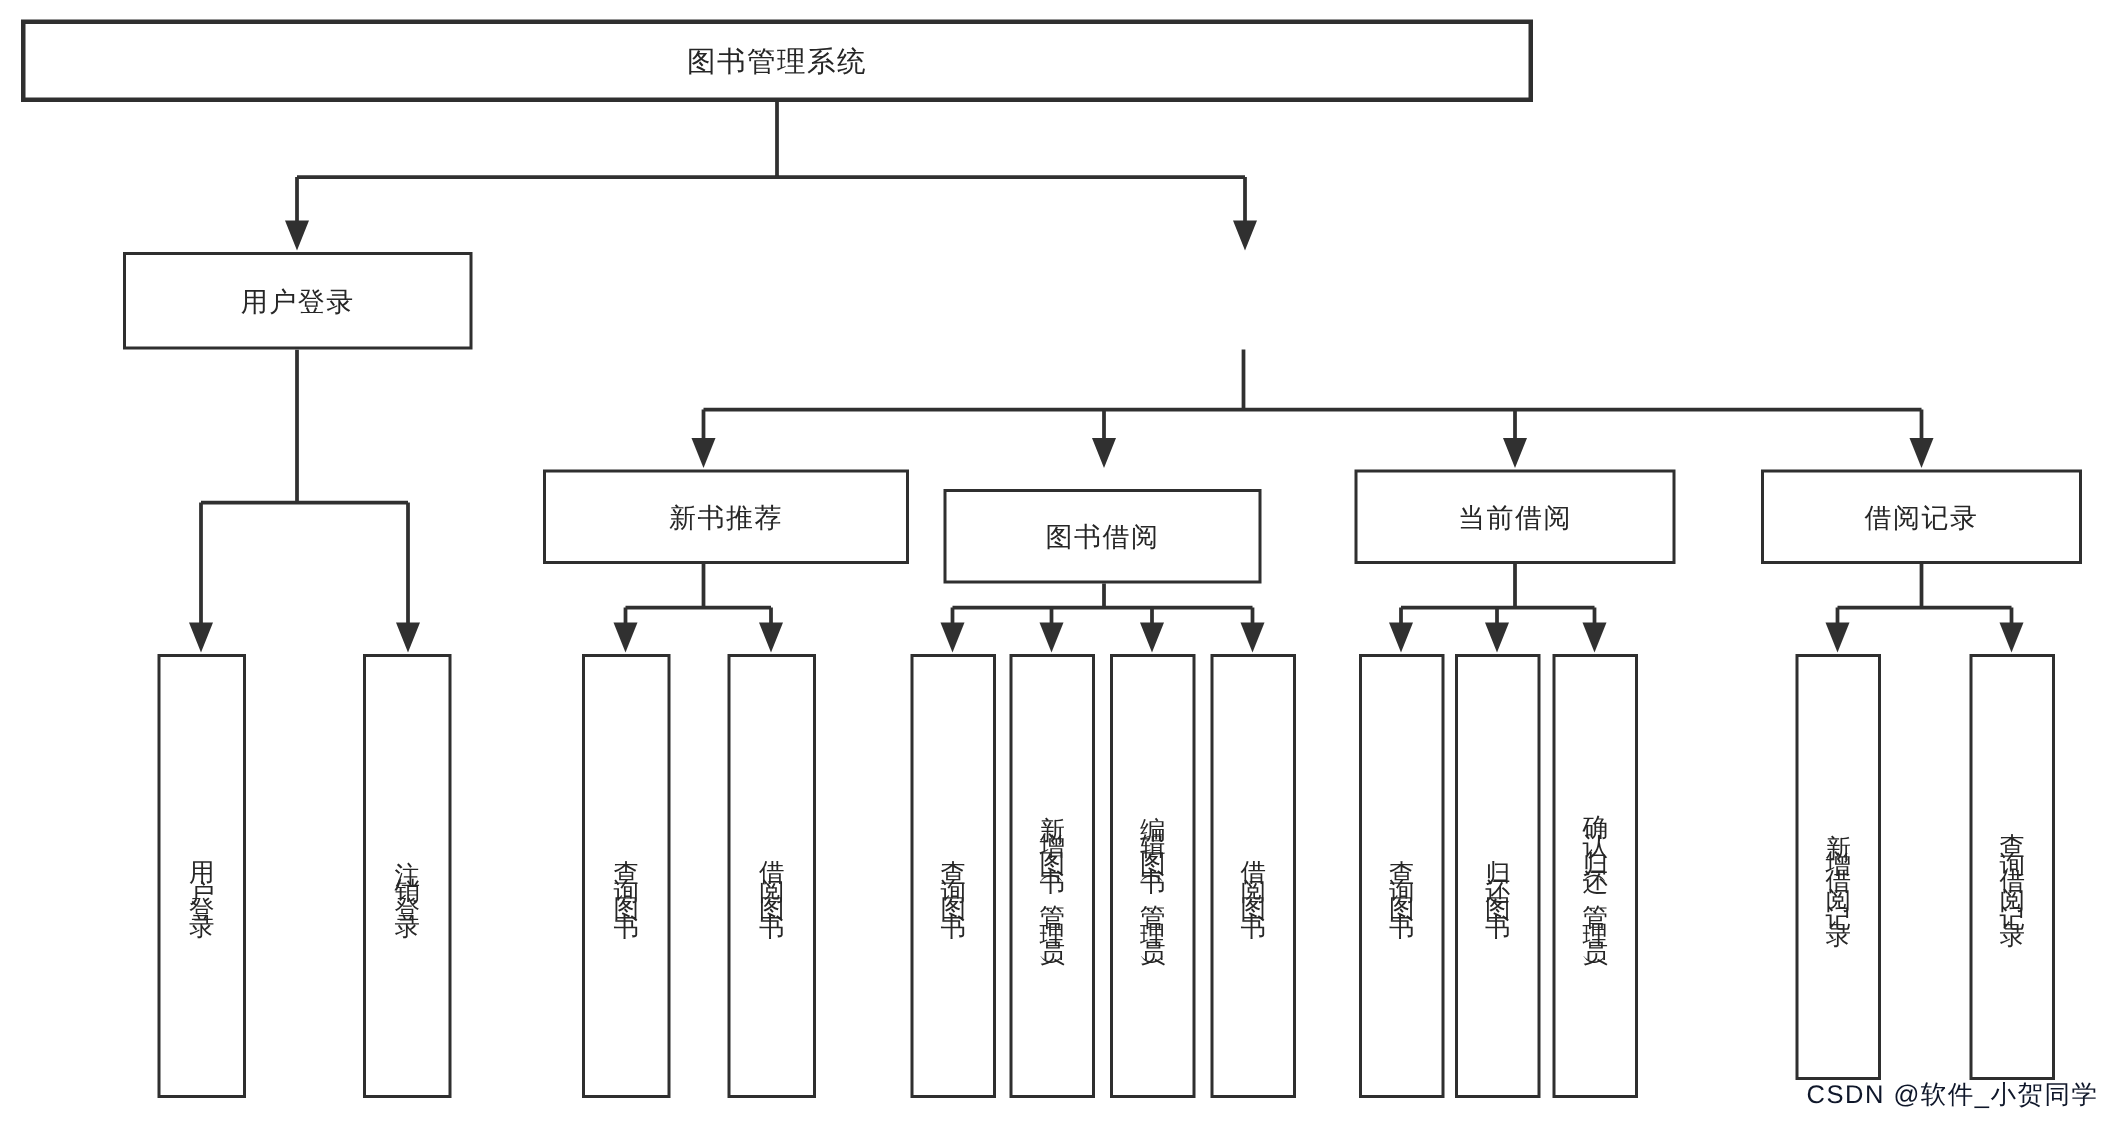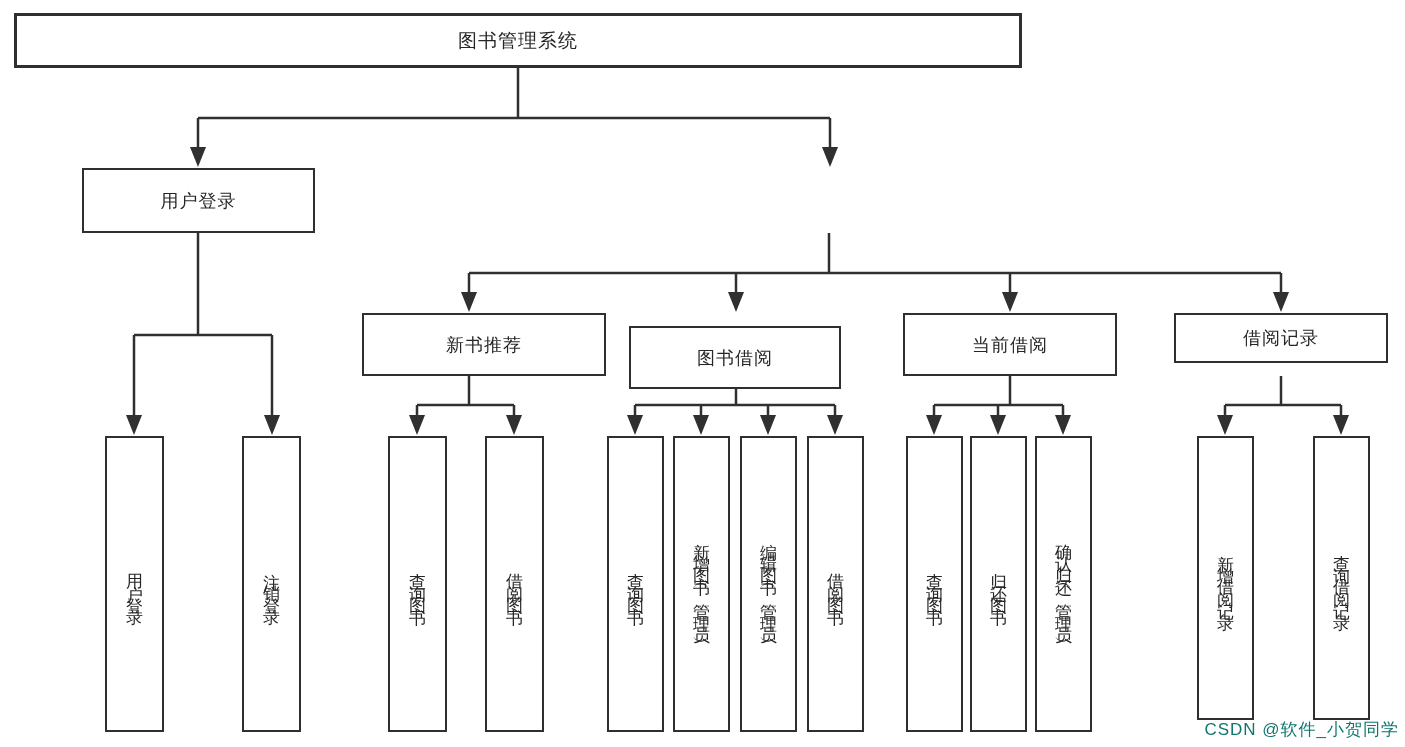--- a/index.html
+++ b/index.html
@@ -32,21 +32,21 @@
     text-orientation:mixed;
     font-size:17px;
     letter-spacing:12px;
     color:#262626;
     line-height:1;
   }
   #watermark{
     position:absolute;
     right:6px;bottom:6px;
     font-size:17px;
-    color:#0f766e;
+    color:#0f172a;
     letter-spacing:1px;
     white-space:nowrap;
   }
 </style>
 </head>
 <body>
 
 <div id="stage">
 
   <svg id="wires" viewBox="0 0 1405 747" xmlns="http://www.w3.org/2000/svg">
@@ -102,21 +102,21 @@
 
   <div class="box mid" style="left:362px;top:313px;width:244px;height:63px">
     <span class="lbl">新书推荐</span>
   </div>
   <div class="box mid" style="left:629px;top:326px;width:212px;height:63px">
     <span class="lbl">图书借阅</span>
   </div>
   <div class="box mid" style="left:903px;top:313px;width:214px;height:63px">
     <span class="lbl">当前借阅</span>
   </div>
-  <div class="box mid" style="left:1174px;top:313px;width:214px;height:50px">
+  <div class="box mid" style="left:1174px;top:313px;width:214px;height:63px">
     <span class="lbl">借阅记录</span>
   </div>
 
   <div class="box" style="left:105px;top:436px;width:59px;height:296px">
     <span class="vlbl">用户登录</span>
   </div>
   <div class="box" style="left:242px;top:436px;width:59px;height:296px">
     <span class="vlbl">注销登录</span>
   </div>
 

